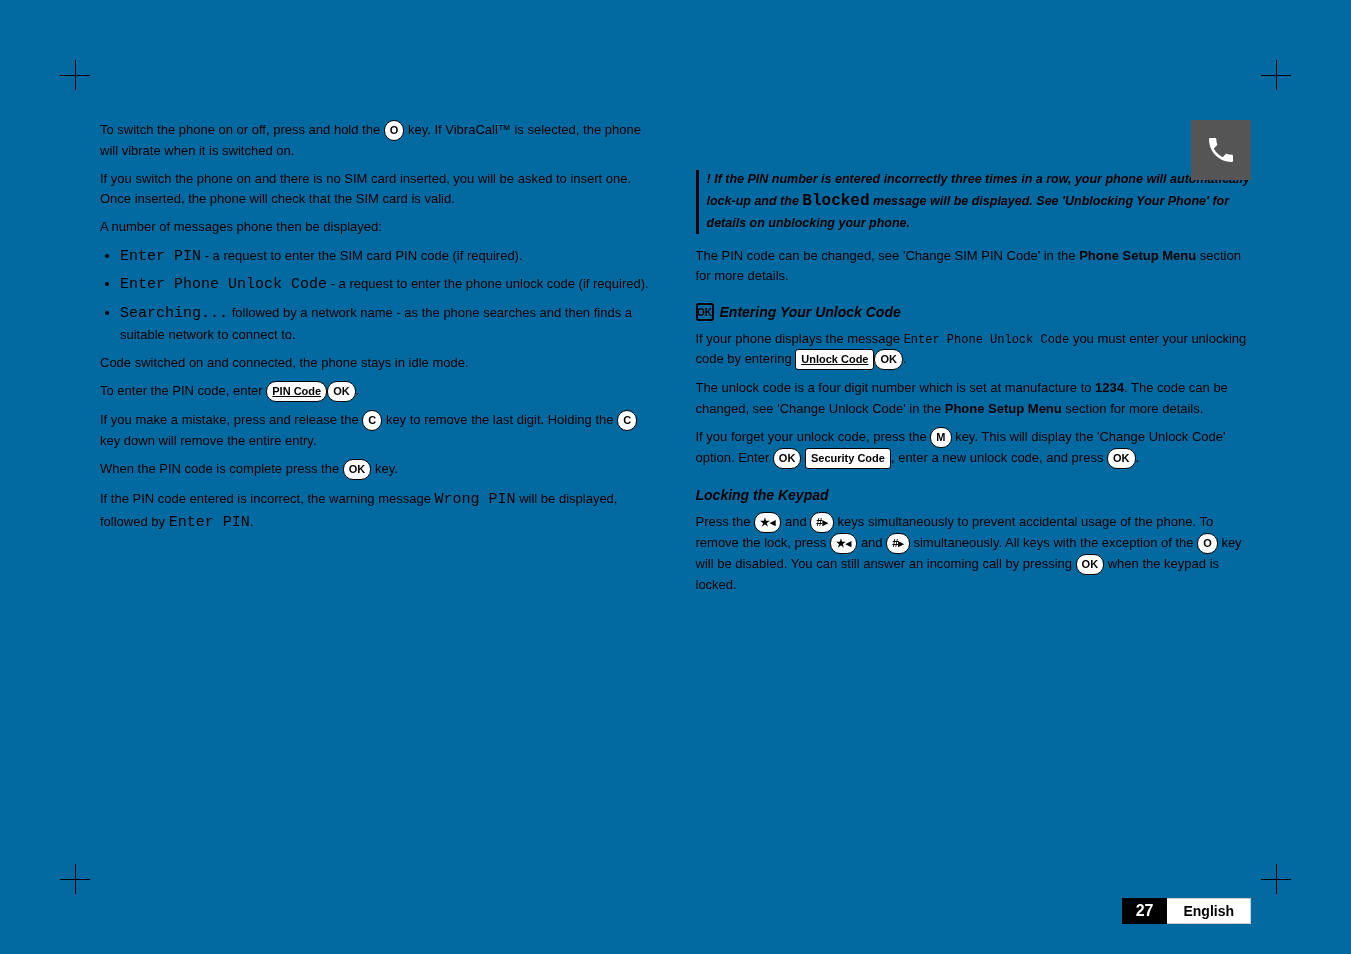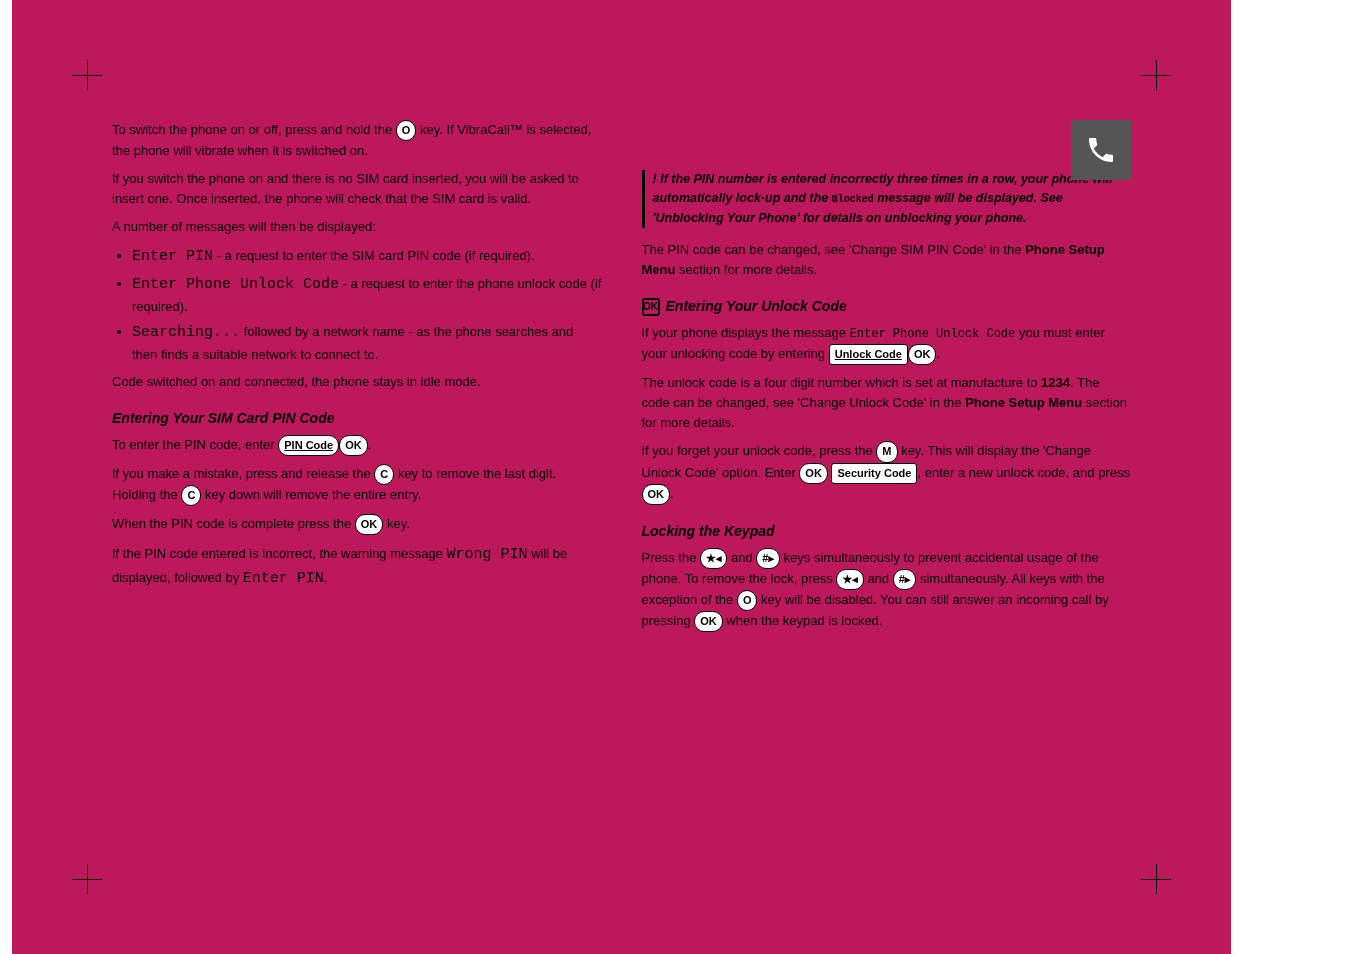--- a/index.html
+++ b/index.html
@@ -7,27 +7,26 @@
       background: #fff;
       font-family: 'Arial', sans-serif;
       font-size: 13px;
       color: #000;
       width: 1351px;
       height: 954px;
       overflow: hidden;
       position: relative;
     }
     .page {
-      width: 1219px;
+      width: 1351px;
       height: 954px;
-      background: #be185d;
+      background: #0369a1;
       position: relative;
       display: flex;
       flex-direction: column;
-      margin-left: 12px;
     }
     
     .crosshair {
       position: absolute;
       width: 30px;
       height: 30px;
     }
     .crosshair::before, .crosshair::after {
       content: '';
       position: absolute;
@@ -198,21 +197,21 @@
       border: 1px solid #ccc;
       border-left: none;
     }
 
     .bold { font-weight: bold; }
     .bold-italic { font-weight: bold; font-style: italic; }
 
     
     .blocked-text {
       font-family: 'Courier New', monospace;
-      font-size: 10px;
+      font-size: 16px;
       font-weight: bold;
     }
 
     
     .enter-phone-text {
       font-family: 'Courier New', monospace;
       font-size: 12px;
     }
   </style>
 </head>
@@ -230,42 +229,39 @@
     <div class="left-column">
 
       <p>
         To switch the phone on or off, press and hold the
         <span class="kbd">O</span>
         key. If VibraCall™ is selected, the phone will vibrate when it is switched on.
       </p>
 
       <p>If you switch the phone on and there is no SIM card inserted, you will be asked to insert one. Once inserted, the phone will check that the SIM card is valid.</p>
 
-      <p>A number of messages will then be displayed:</p>
+      <p>A number of messages phone then be displayed:</p>
 
       <ul>
         <li>
           <span class="mono">Enter PIN</span>
           <span>- a request to enter the SIM card PIN code (if required).</span>
         </li>
         <li>
           <span class="mono">Enter Phone Unlock Code</span>
           <span>- a request to enter the phone unlock code (if required).</span>
         </li>
         <li>
           <span class="mono">Searching...</span>
           <span>followed by a network name - as the phone searches and then finds a suitable network to connect to.</span>
         </li>
       </ul>
 
       <p>Code switched on and connected, the phone stays in idle mode.</p>
 
-      <div class="section-heading">
-        <em>Entering Your SIM Card PIN Code</em>
-      </div>
 
       <p>
         <span>To enter the PIN code, enter</span>
         <span class="kbd">
             <span class="kbd-underline">PIN Code</span>
           </span><span class="kbd">OK</span><span>.</span>
       </p>
 
 
       <p>
@@ -350,14 +346,18 @@
         simultaneously. All keys with the exception of the
         <span class="kbd">O</span>
         key will be disabled. You can still answer an incoming call by pressing
         <span class="kbd">OK</span>
         when the keypad is locked.
       </p>
 
     </div>
   </div>
 
+  <div class="footer">
+    <span class="page-number">27</span>
+    <span class="language-label">English</span>
+  </div>
 
 </div>
 
 </body></html>

